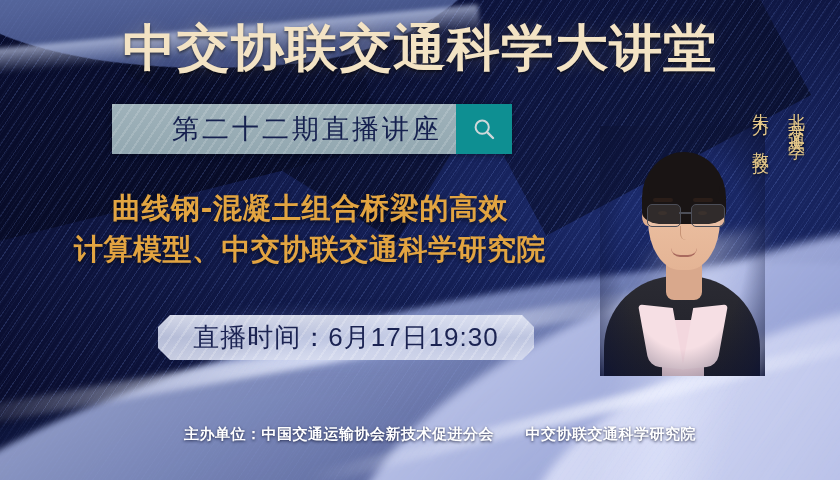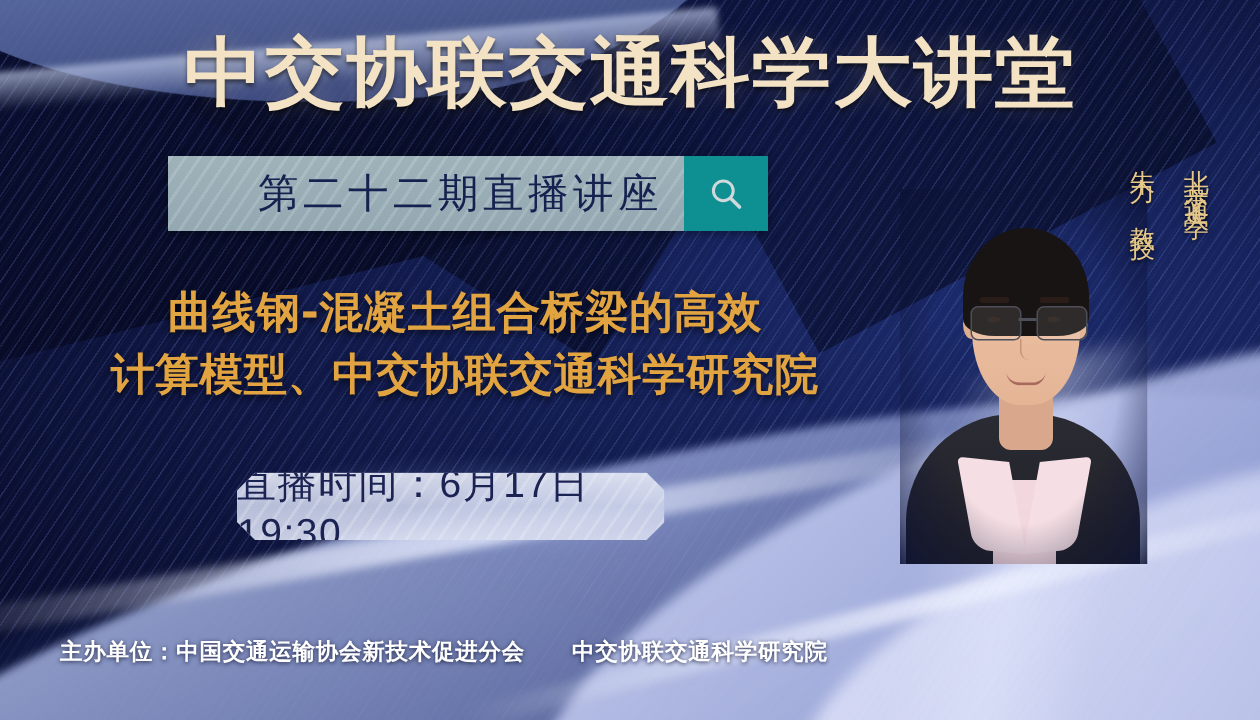--- a/index.html
+++ b/index.html
@@ -209,21 +209,21 @@
     letter-spacing: .5px;
     text-shadow: 0 2px 4px rgba(0,0,0,.6);
     font-family: "DejaVu Sans", "Liberation Sans", sans-serif;
     margin-left: 10px;
   }
   .topic .l2 { display: block; }
 
   .time-pill {
     position: absolute;
     left: 158px; top: 315px;
-    width: 285px; height: 45px;
+    width: 376px; height: 45px;
     display: flex;
     align-items: center;
     justify-content: center;
     color: #1b2352;
     font-size: 26px;
     letter-spacing: 1px;
     background:
       repeating-linear-gradient(-56deg, rgba(255,255,255,0.00) 0 7px, rgba(255,255,255,0.20) 7px 9px),
       linear-gradient(180deg, rgba(226,230,244,.93) 0%, rgba(196,203,228,.92) 50%, rgba(214,219,238,.93) 100%);
     clip-path: polygon(12px 0, calc(100% - 12px) 0, 100% 12px, 100% calc(100% - 12px), calc(100% - 12px) 100%, 12px 100%, 0 calc(100% - 12px), 0 12px);
@@ -234,21 +234,21 @@
     left: 142px; top: 303px;
     width: 360px; height: 70px;
     border-radius: 40px;
     background: radial-gradient(ellipse at center, rgba(150,170,235,.35), rgba(150,170,235,0) 70%);
     filter: blur(4px);
   }
 
   .footer {
     position: absolute;
     left: 0; right: 0; top: 425px;
-    text-align: left;
+    text-align: center;
     color: #ffffff;
     font-size: 15px;
     font-weight: 700;
     letter-spacing: .5px;
     text-shadow: 0 1px 3px rgba(10,15,45,.8);
     margin-left: 40px;
   }
   .footer .sep { display: inline-block; width: 22px; }
 
   

